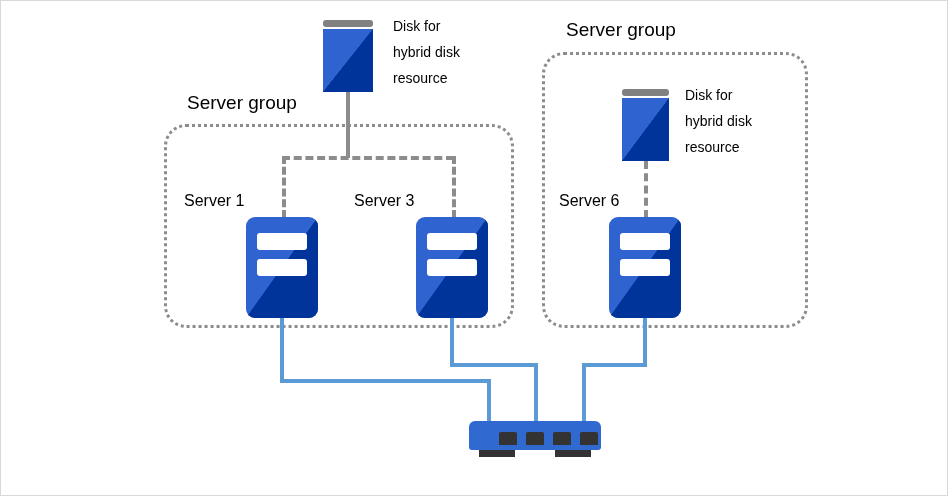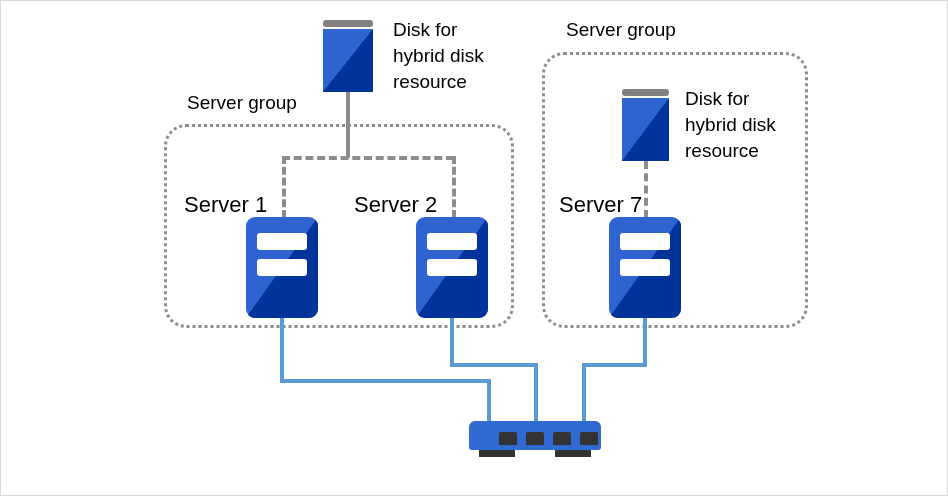--- a/index.html
+++ b/index.html
@@ -20,22 +20,22 @@
     overflow: hidden;
   }
   .label {
     position: absolute;
     font-family: "Liberation Sans", sans-serif;
     color: #000000;
     white-space: pre;
     line-height: 1.28;
   }
   .lbl-group { font-size: 19px; }
-  .lbl-server { font-size: 22px; }
-  .lbl-disk   { font-size: 19px; }
+  .lbl-server { font-size: 16px; }
+  .lbl-disk   { font-size: 14px; }
   .lbl-hub    { font-size: 20px; }
 
   
   .group-box {
     position: absolute;
     border: 3px dotted #8c8c8c;
     border-radius: 22px;
     box-sizing: border-box;
     background: transparent;
   }
@@ -189,28 +189,28 @@
     <div class="bar b1"></div>
     <div class="bar b2"></div>
   </div>
   <div class="label lbl-server" style="left:183px; top:190px;">Server 1</div>
 
   <div class="server" style="left:415px; top:216px; width:72px; height:101px;">
     <div class="shade"></div>
     <div class="bar b1"></div>
     <div class="bar b2"></div>
   </div>
-  <div class="label lbl-server" style="left:353px; top:190px;">Server 2</div>
+  <div class="label lbl-server" style="left:353px; top:190px;">Server 3</div>
 
   <div class="server" style="left:608px; top:216px; width:72px; height:101px;">
     <div class="shade"></div>
     <div class="bar b1"></div>
     <div class="bar b2"></div>
   </div>
-  <div class="label lbl-server" style="left:558px; top:190px;">Server 7</div>
+  <div class="label lbl-server" style="left:558px; top:190px;">Server 6</div>
 
   <div class="vline blue-v" style="left:279px; top:317px; height:61px;"></div>
   <div class="hline blue-h" style="left:279px; top:378px; width:211px;"></div>
   <div class="vline blue-v" style="left:486px; top:378px; height:44px;"></div>
 
   <div class="vline blue-v" style="left:449px; top:317px; height:45px;"></div>
   <div class="hline blue-h" style="left:449px; top:362px; width:88px;"></div>
   <div class="vline blue-v" style="left:533px; top:362px; height:60px;"></div>
 
   <div class="vline blue-v" style="left:642px; top:317px; height:45px;"></div>

